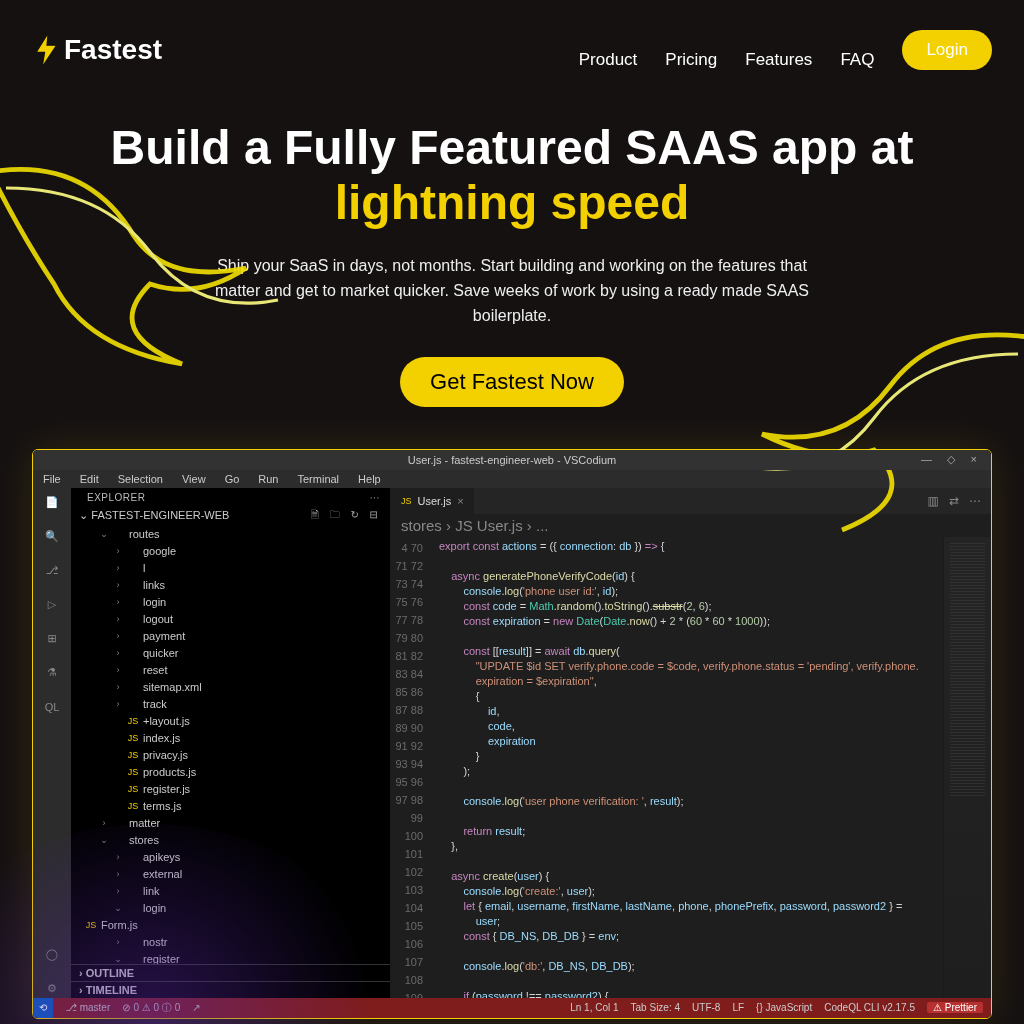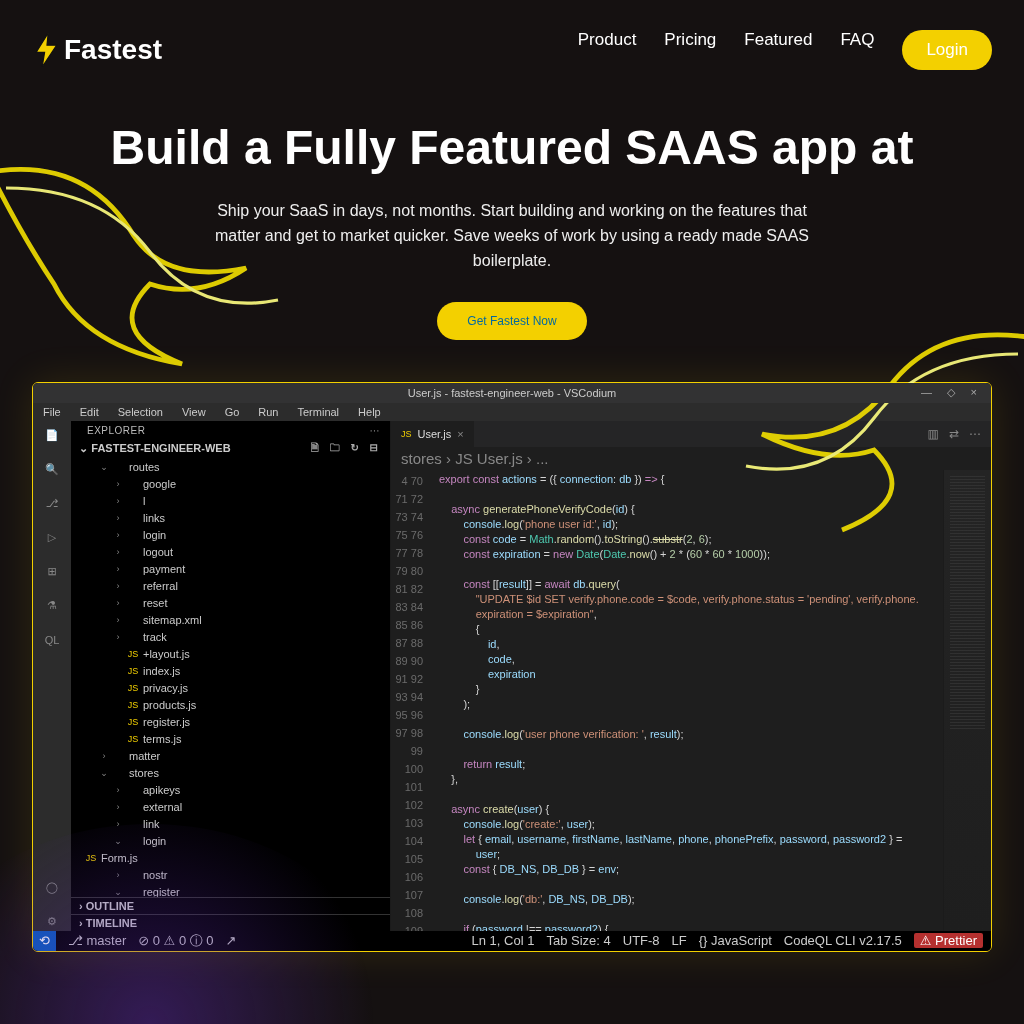--- a/index.html
+++ b/index.html
@@ -1,47 +1,47 @@
 <!DOCTYPE html>
 <html><head>
 <meta charset="utf-8">
 <style>
 *{margin:0;padding:0;box-sizing:border-box;font-family:Arial,Helvetica,sans-serif}
 html,body{width:1024px;height:1024px;overflow:hidden;background:#151111;color:#fff}
 
 .hdr{display:flex;align-items:center;justify-content:space-between;padding:30px 32px 0 32px}
 .logo{display:flex;align-items:center;gap:2px}
 .logo-text{font-weight:800;font-size:28px;letter-spacing:0}
-.nav{display:flex;align-items:flex-start;gap:28px}
+.nav{display:flex;align-items:flex-end;gap:28px}
 .nav a{color:#fff;text-decoration:none;font-size:17px}
 .btn-login{background:#f3d000;color:#000;border-radius:999px;padding:10px 24px;font-size:17px;font-weight:500;text-decoration:none}
 
 .hero{position:relative;text-align:center;padding:50px 40px 10px}
 .hero h1{font-size:48px;font-weight:800;line-height:1.15}
 .hero .accent{color:#f3d000}
 .hero p{max-width:600px;margin:24px auto 28px;font-size:16px;line-height:1.55;color:#eee}
-.btn-cta{display:inline-block;background:#f3d000;color:#0369a1;border-radius:999px;padding:12px 30px;font-size:12px;font-weight:500;text-decoration:none}
+.btn-cta{display:inline-block;background:#f3d000;color:#000000;border-radius:999px;padding:12px 30px;font-size:22px;font-weight:500;text-decoration:none}
 
 .zap{position:absolute;pointer-events:none;opacity:.9}
 .zap.left{left:-10px;top:70px;width:320px}
 .zap.right{right:-10px;top:220px;width:320px;transform:scaleX(-1)}
 
 .ide-wrap{margin:32px 32px 0;border:1px solid #f3d000;border-radius:6px;overflow:hidden;box-shadow:0 0 40px rgba(243,208,0,.12)}
 .ide{background:#1e1e1e;font-family:'Consolas','Menlo',monospace;font-size:11px}
 .ide-title{background:#323233;color:#ccc;text-align:center;padding:4px 0;font-size:11px;position:relative}
 .ide-title .wnd{position:absolute;right:8px;top:3px;color:#aaa;font-size:11px;letter-spacing:6px}
 .ide-menu{background:#2c2c2c;color:#ccc;display:flex;gap:19px;padding:3px 10px;font-size:11px}
 .ide-body{display:flex;height:510px}
 .act-bar{width:38px;background:#2c2c2c;display:flex;flex-direction:column;align-items:center;padding-top:6px;gap:16px;color:#888}
 .act-bar .ic{width:18px;height:18px;display:flex;align-items:center;justify-content:center}
 .act-bar .spacer{flex:1}
 .side{width:320px;background:#000000;border-right:1px solid #1b1b1b;display:flex;flex-direction:column}
 .side-hdr{display:flex;align-items:center;justify-content:space-between;padding:4px 10px 2px 16px;color:#bbb;font-size:10px;letter-spacing:.5px}
 .side-hdr .dots{color:#888}
-.proj-hdr{display:flex;align-items:center;justify-content:space-between;padding:2px 8px;color:#ccc;font-size:11px;font-weight:700}
+.proj-hdr{display:flex;align-items:center;justify-content:space-between;padding:2px 8px;color:#ccc;font-size:11px;font-weight:400}
 .proj-hdr .icons{color:#aaa;letter-spacing:4px;font-size:10px}
 .tree{flex:1;overflow:hidden;color:#ccc;font-size:11px}
 .tree .row{display:flex;align-items:center;gap:4px;height:17px;padding-right:6px;white-space:nowrap}
 .tree .chev{width:10px;display:inline-block;text-align:center;color:#888;font-size:9px}
 .tree .fic{width:12px;display:inline-flex;align-items:center;justify-content:center;font-size:9px}
 .fic.js{color:#f3d000}
 .fic.fold{color:#c5c5c5}.pad2{padding-left:28px}.pad3{padding-left:42px}
 .side-sec{border-top:1px solid #333;color:#ccc;font-size:11px;padding:2px 8px;font-weight:700}
 .editor{flex:1;display:flex;flex-direction:column;background:#1e1e1e}
 .tabs{display:flex;align-items:center;background:#252526;height:26px}
@@ -49,21 +49,21 @@
 .tab .fic{color:#f3d000;font-size:9px}
 .tab .x{color:#888;font-size:11px}
 .tabs .right{margin-left:auto;display:flex;gap:10px;padding-right:10px;color:#888;font-size:12px}
 .crumb{color:#888;font-size:15px;padding:3px 10px}
 .code-area{flex:1;display:flex;overflow:hidden;position:relative}
 .gutter{width:42px;text-align:right;color:#6b6b6b;padding:2px 10px 0 0;font-size:11px;line-height:18px;user-select:none}
 .code{flex:1;padding:2px 0 0 6px;font-size:11px;line-height:15px;white-space:pre;color:#d4d4d4;overflow:hidden}
 .minimap{width:48px;background:linear-gradient(#242424,#1e1e1e);border-left:1px solid #1b1b1b;position:relative}
 .minimap::before{content:"";position:absolute;inset:6px 6px 200px 6px;background:repeating-linear-gradient(#3a3a3a 0 1px,transparent 1px 3px);opacity:.6}
 .kw{color:#c586c0}.fn{color:#dcdcaa}.id{color:#9cdcfe}.str{color:#ce9178}.num{color:#b5cea8}.ty{color:#4ec9b0}.strike{text-decoration:line-through}
-.status{display:flex;align-items:center;background:#000000;color:#ccc;font-size:13px;height:20px;padding:0 8px;gap:12px}
+.status{display:flex;align-items:center;background:#7f1d1d;color:#ccc;font-size:10px;height:20px;padding:0 8px;gap:12px}
 .status .blue{background:#0a5bbf;color:#fff;padding:0 6px;height:100%;display:flex;align-items:center;margin-left:-8px}
 .status .spacer{flex:1}
 .status .prettier{background:#b5302f;color:#fff;padding:0 6px;border-radius:2px}
 
 .glow{position:fixed;bottom:-200px;left:-100px;width:500px;height:400px;border-radius:50%;background:radial-gradient(circle,rgba(90,40,170,.45),transparent 70%);pointer-events:none}
 </style>
 </head>
 <body>
 
 <div class="glow"></div>
@@ -71,37 +71,38 @@
 <header class="hdr">
   <div class="logo">
     <svg width="30" height="34" viewBox="0 0 24 28">
         <path d="M13 0 L3 16 H10 L8 28 L20 10 H12 Z" fill="#f3d000" stroke="#111" stroke-width="1"></path>
       </svg>
     <span class="logo-text">Fastest</span>
   </div>
   <nav class="nav">
     <a href="#">Product</a>
     <a href="#">Pricing</a>
-    <a href="#">Featured</a>
+    <a href="#">Features</a>
     <a href="#">FAQ</a>
     <a href="#" class="btn-login">Login</a>
   </nav>
 </header>
 
 <section class="hero">
   <svg class="zap left" viewBox="0 0 200 160">
       <path d="M0 20 Q60 10 90 60 Q110 90 160 80 Q130 100 100 90 Q70 120 120 140 Q60 130 40 90 Q20 60 0 20 Z" fill="none" stroke="#f3e000" stroke-width="3"></path>
       <path d="M10 30 Q70 30 100 70 Q130 110 180 100" fill="none" stroke="#ffff80" stroke-width="2"></path>
     </svg>
   <svg class="zap right" viewBox="0 0 200 160">
       <path d="M0 30 Q60 20 90 60 Q120 100 170 90 Q130 110 100 100 Q70 130 120 150" fill="none" stroke="#f3e000" stroke-width="3"></path>
       <path d="M10 40 Q70 40 100 80 Q130 120 180 110" fill="none" stroke="#ffff80" stroke-width="2"></path>
     </svg>
   <h1>
     <span>Build a Fully Featured SAAS app at</span><br>
+    <span class="accent">lightning speed</span>
   </h1>
   <p>Ship your SaaS in days, not months. Start building and working on the features that matter and get to market quicker. Save weeks of work by using a ready made SAAS boilerplate.</p>
   <a href="#" class="btn-cta">Get Fastest Now</a>
 </section>
 
 <div class="ide-wrap">
   <div class="ide">
     <div class="ide-title">
       <span>User.js - fastest-engineer-web - VSCodium</span>
       <span class="wnd">— ◇ ×</span>
@@ -170,21 +171,21 @@
               <span>logout</span>
             </div>
             <div class="row pad3">
               <span class="chev">›</span>
               <span class="fic fold"></span>
               <span>payment</span>
             </div>
             <div class="row pad3">
               <span class="chev">›</span>
               <span class="fic fold"></span>
-              <span>referral</span>
+              <span>quicker</span>
             </div>
             <div class="row pad3">
               <span class="chev">›</span>
               <span class="fic fold"></span>
               <span>reset</span>
             </div>
             <div class="row pad3">
               <span class="chev">›</span>
               <span class="fic fold"></span>
               <span>sitemap.xml</span>

